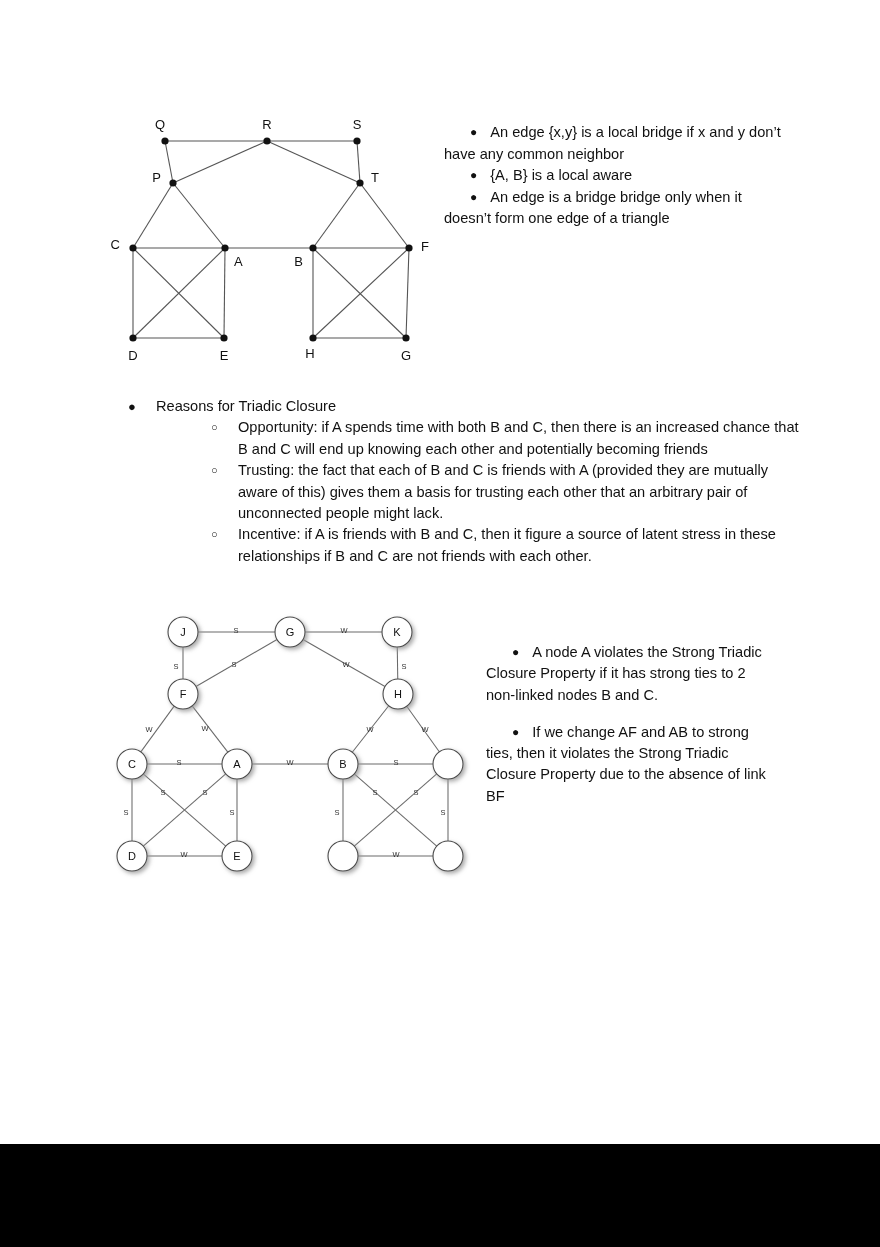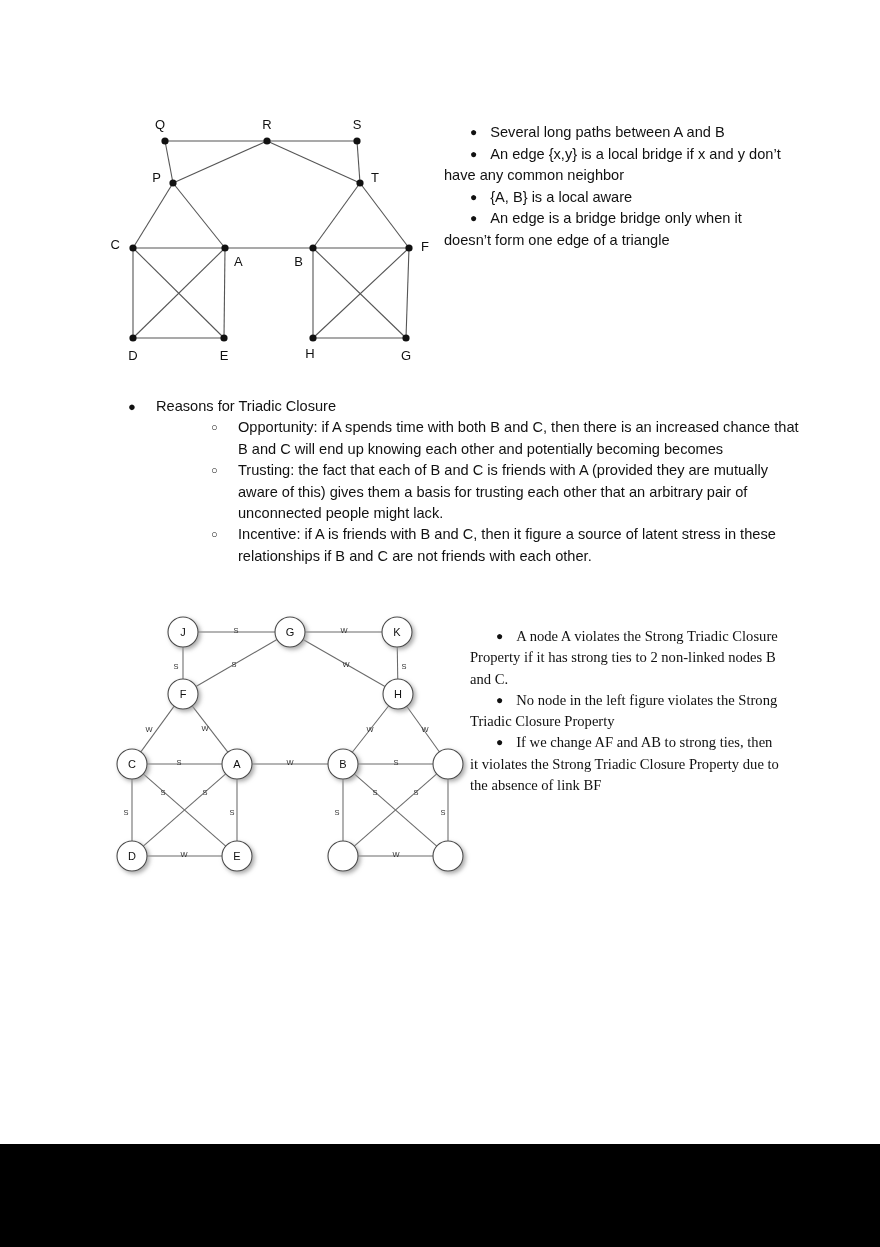--- a/index.html
+++ b/index.html
@@ -115,22 +115,21 @@
     position: absolute;
     left: 470px;
     top: 626px;
     width: 312px;
     font-size: 14.6px;
     line-height: 21.3px;
     color: #111;
   }
   #notes-strong-triadic .bul {
     text-indent: 26px;
-    margin: 0;
-    font-family: Liberation Serif, serif;
+    margin: 16px;
   }
   #notes-strong-triadic .bul .dot {
     font-size: 12px;
     vertical-align: 1px;
   }
   #notes-strong-triadic .bul .txt { margin-left: 13px; }
 
   .nodelabel {
     font-family: "Liberation Sans", sans-serif;
     font-size: 13px;
@@ -209,42 +208,39 @@
           <text x="33" y="248" class="nodelabel" text-anchor="middle">D</text>
           <text x="124" y="248" class="nodelabel" text-anchor="middle">E</text>
           <text x="210" y="246" class="nodelabel" text-anchor="middle">H</text>
           <text x="306" y="248" class="nodelabel" text-anchor="middle">G</text>
         </g>
     </svg>
   </div>
 
   <div id="notes-local-bridge">
     <p class="bul">
-      <span class="dot">●</span><span class="txt">Several long paths between A and B</span>
-    </p>
-    <p class="bul">
       <span class="dot">●</span><span class="txt">An edge {x,y} is a local bridge if x and y don’t have any common neighbor</span>
     </p>
     <p class="bul">
       <span class="dot">●</span><span class="txt">{A, B} is a local aware</span>
     </p>
     <p class="bul">
       <span class="dot">●</span><span class="txt">An edge is a bridge bridge only when it doesn’t form one edge of a triangle</span>
     </p>
   </div>
 
   <div id="notes-triadic">
     <ul>
       <li class="lvl1">
         <span class="b1">●</span>
         <span>Reasons for Triadic Closure</span>
         <ul class="sub">
           <li class="lvl2">
             <span class="b2">○</span>
-            <span>Opportunity: if A spends time with both B and C, then there is an increased chance that B and C will end up knowing each other and potentially becoming becomes</span>
+            <span>Opportunity: if A spends time with both B and C, then there is an increased chance that B and C will end up knowing each other and potentially becoming friends</span>
           </li>
           <li class="lvl2">
             <span class="b2">○</span>
             <span>Trusting: the fact that each of B and C is friends with A (provided they are mutually aware of this) gives them a basis for trusting each other that an arbitrary pair of unconnected people might lack.</span>
           </li>
           <li class="lvl2">
             <span class="b2">○</span>
             <span>Incentive: if A is friends with B and C, then it figure a source of latent stress in these relationships if B and C are not friends with each other.</span>
           </li>
         </ul>
@@ -335,21 +331,18 @@
           <circle cx="340" cy="254" r="15" fill="#ffffff" stroke="#4a4a4a" stroke-width="1.1" filter="url(#nodeshadow)"></circle>
         </g>
     </svg>
   </div>
 
   <div id="notes-strong-triadic">
     <p class="bul">
       <span class="dot">●</span><span class="txt">A node A violates the Strong Triadic Closure Property if it has strong ties to 2 non-linked nodes B and C.</span>
     </p>
     <p class="bul">
-      <span class="dot">●</span><span class="txt">No node in the left figure violates the Strong Triadic Closure Property</span>
-    </p>
-    <p class="bul">
       <span class="dot">●</span><span class="txt">If we change AF and AB to strong ties, then it violates the Strong Triadic Closure Property due to the absence of link BF</span>
     </p>
   </div>
 
   <div class="bottom-band"></div>
 </div>
 
 </body></html>

